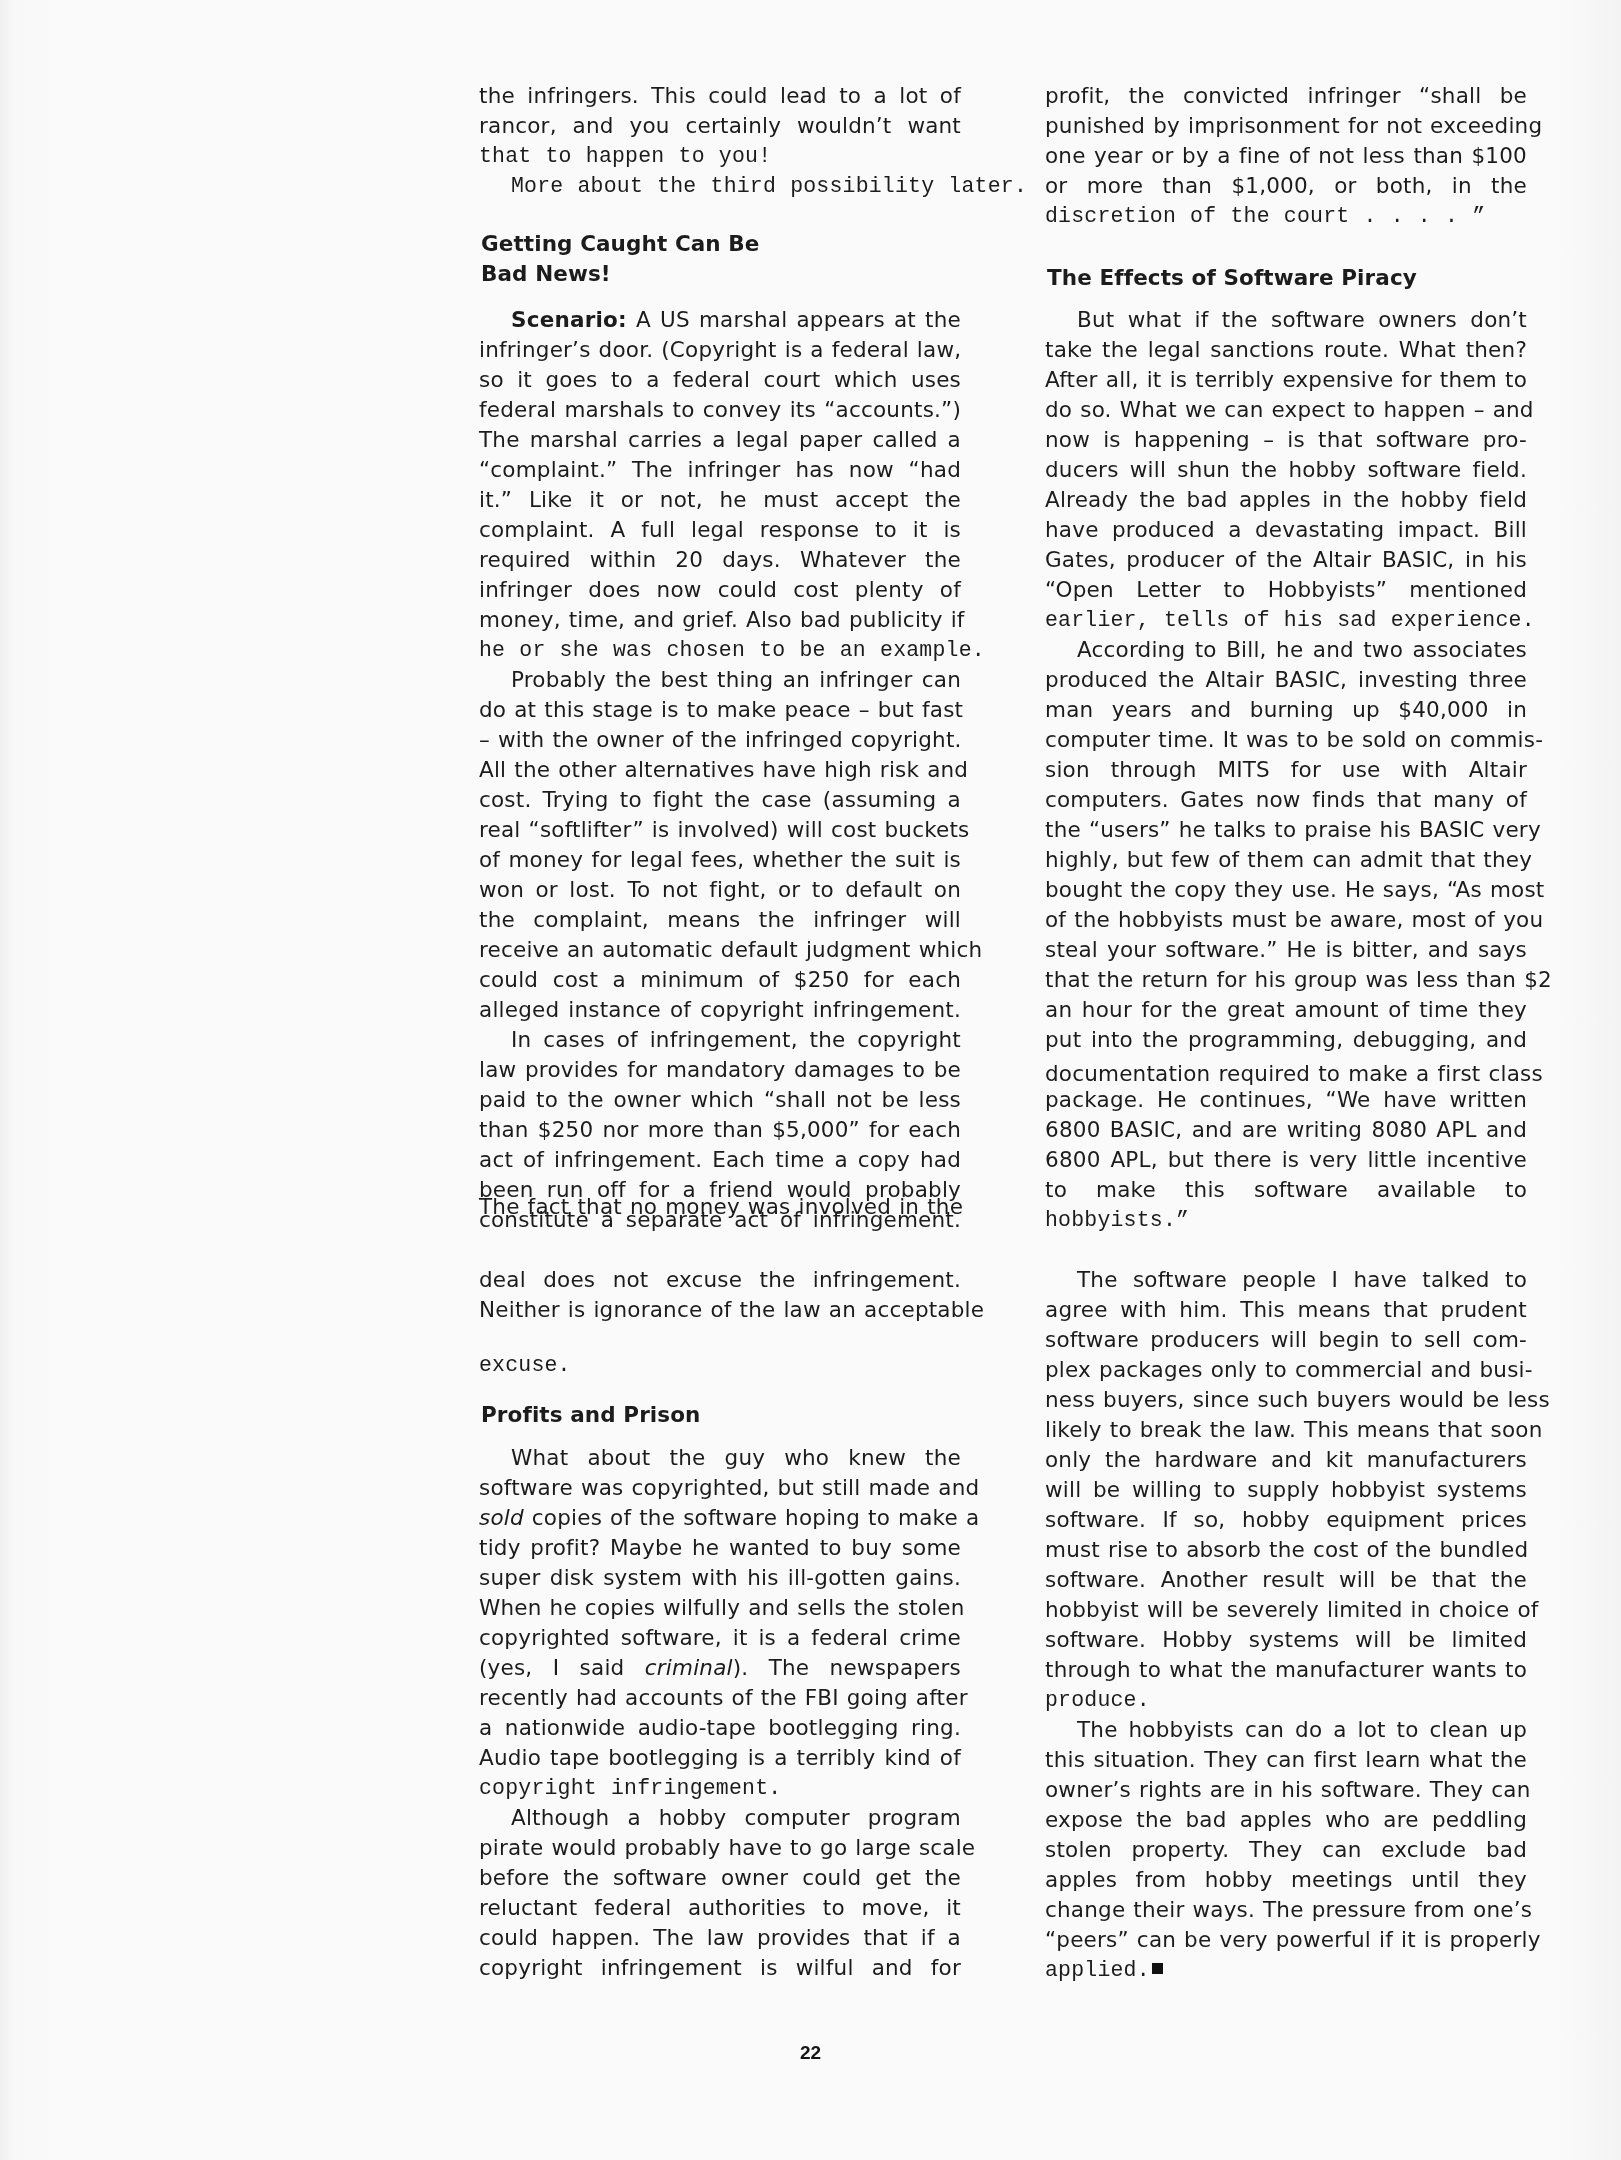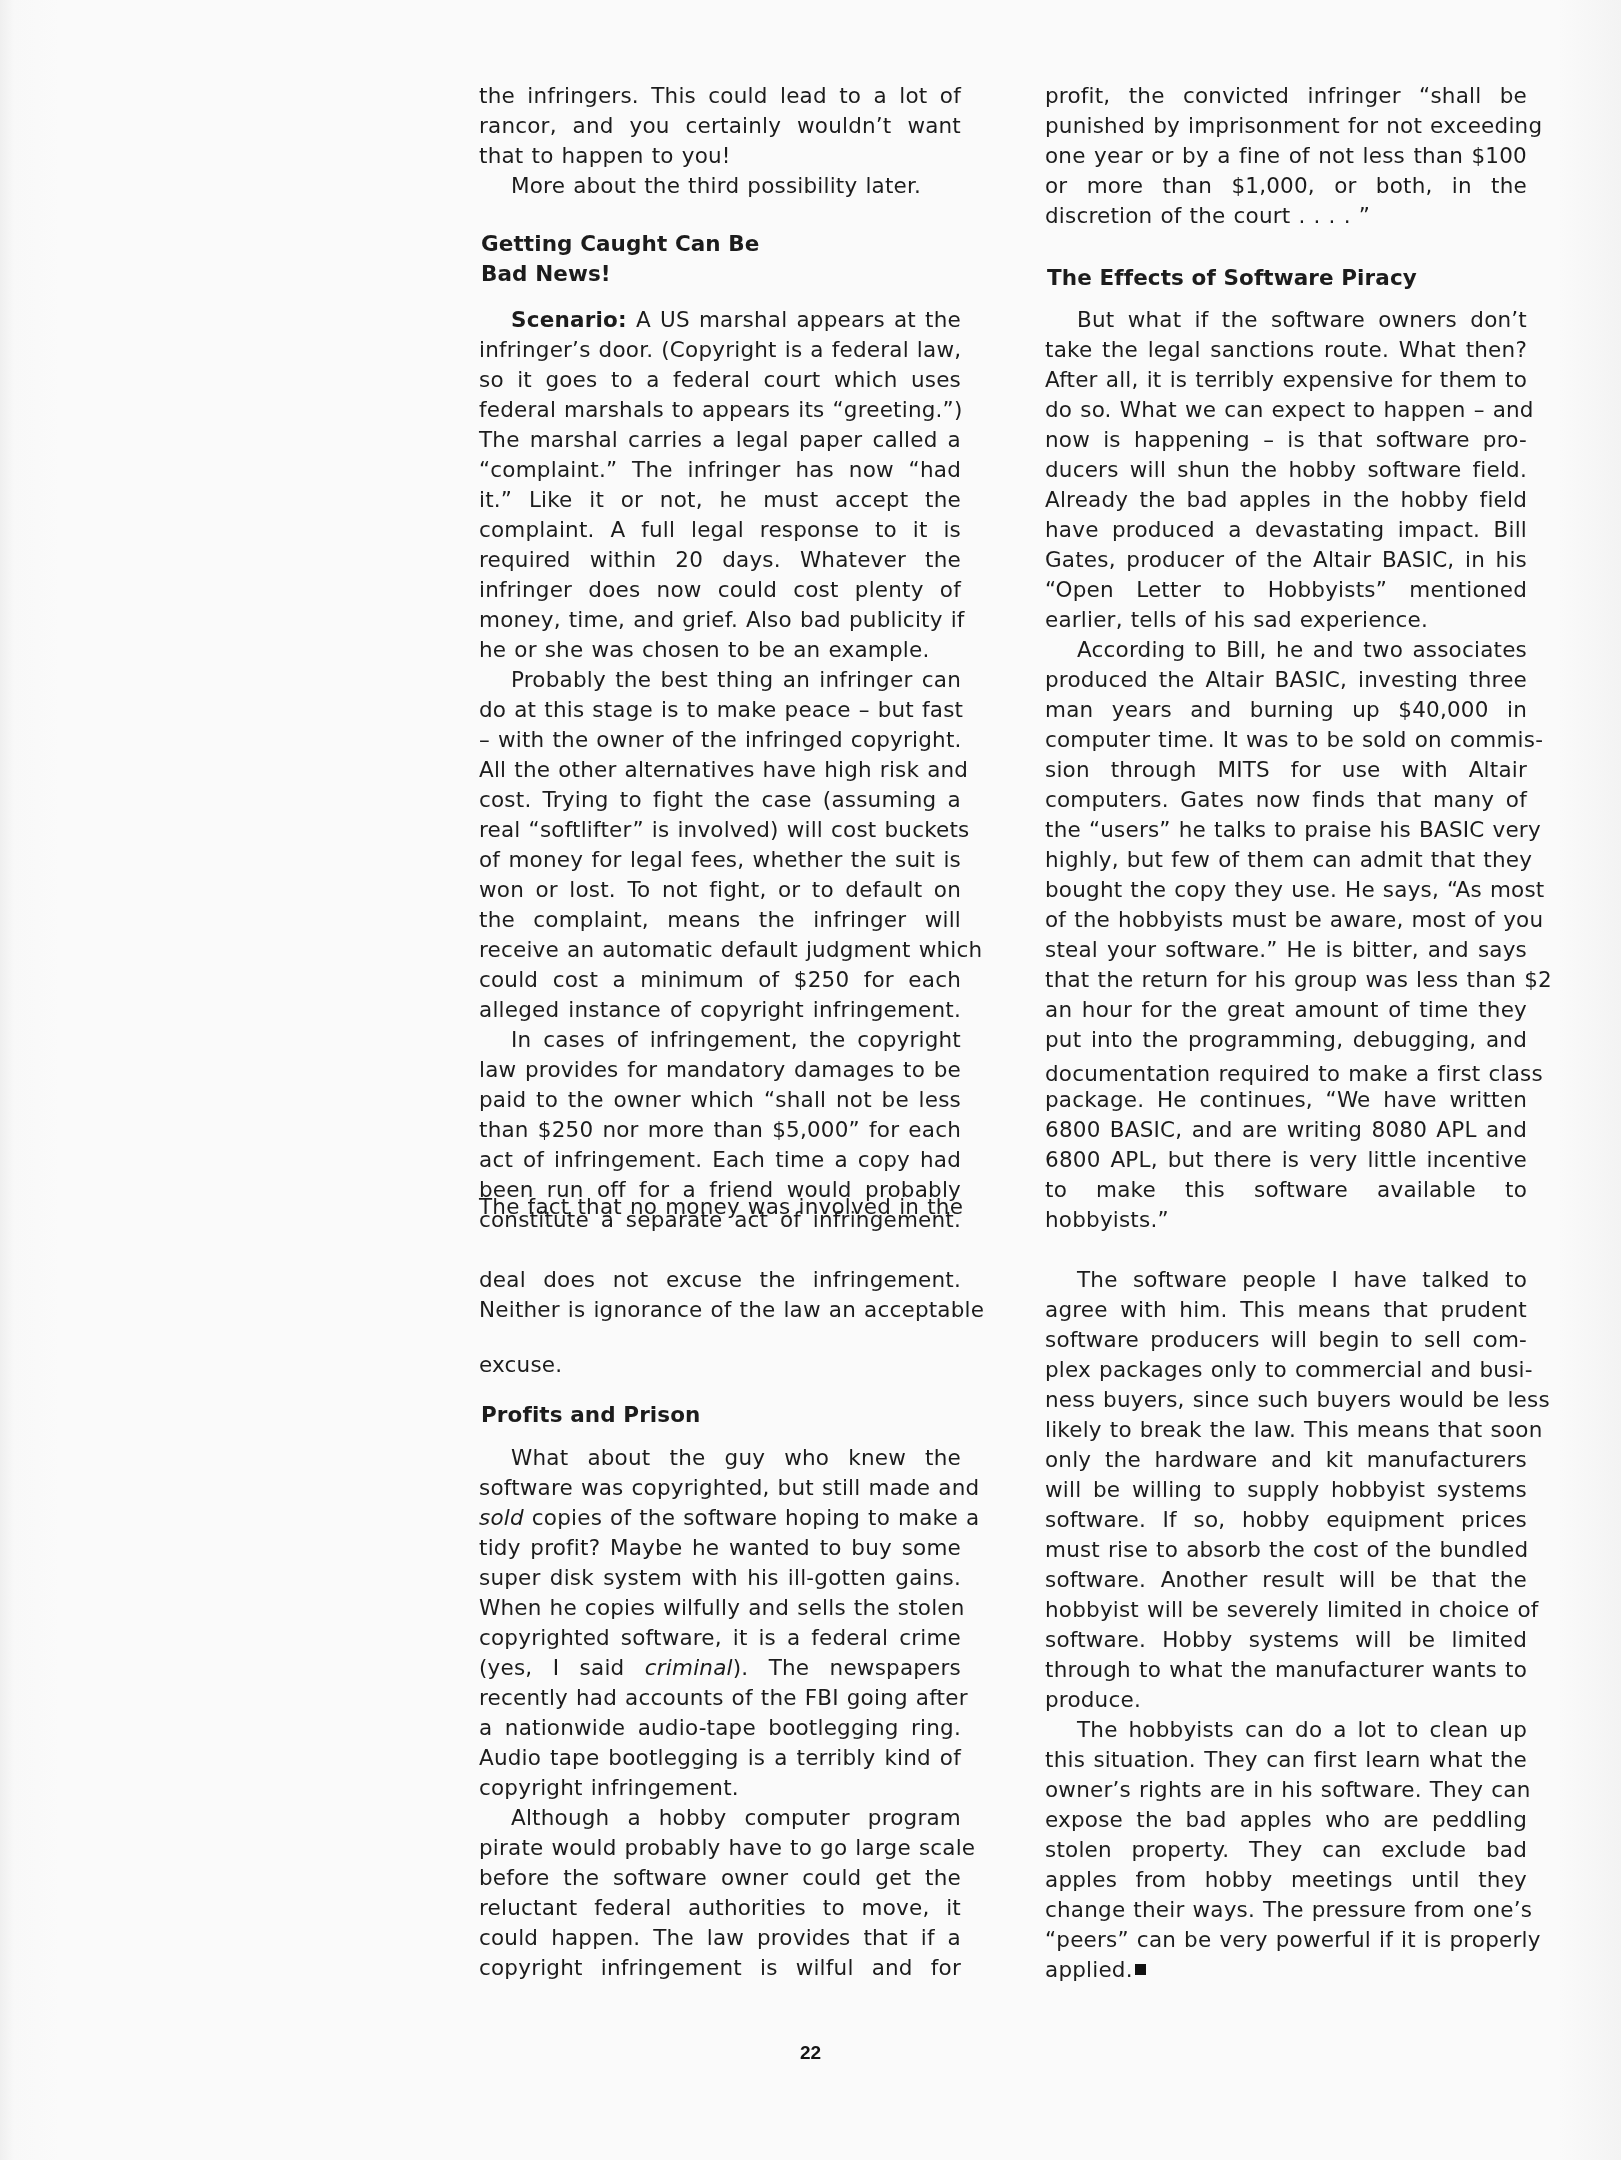--- a/index.html
+++ b/index.html
@@ -28,21 +28,21 @@
     width: 482px;
     height: 30px;
     font-size: 21.5px;
     line-height: 30px;
     white-space: nowrap;
     text-align: justify;
     text-align-last: justify;
     letter-spacing: 0.2px;
     word-spacing: 1px;
   }
-  .line.last { text-align-last: left; }
+  .line.last { text-align-last: left; font-family: Liberation Mono, monospace; }
   .line.indent { padding-left: 32px; width: 450px; }
   .heading {
     position: absolute;
     left: 2px;
     font-size: 21.5px;
     line-height: 30px;
     font-weight: bold;
     white-space: nowrap;
     letter-spacing: 0.1px;
   }
@@ -73,21 +73,21 @@
   <div class="line" style="top:111px">rancor, and you certainly wouldn’t want</div>
   <div class="line last" style="top:141px">that to happen to you!</div>
   <div class="line indent last" style="top:171px">More about the third possibility later.</div>
 
   <div class="heading" style="top:229px">Getting Caught Can Be</div>
   <div class="heading" style="top:259px">Bad News!</div>
 
   <div class="line indent" style="top:305px"><span class="runin">Scenario:</span> <span>A US marshal appears at the</span></div>
   <div class="line" style="top:335px">infringer’s door. (Copyright is a federal law,</div>
   <div class="line" style="top:365px">so it goes to a federal court which uses</div>
-  <div class="line" style="top:395px">federal marshals to appears its “greeting.”)</div>
+  <div class="line" style="top:395px">federal marshals to convey its “accounts.”)</div>
   <div class="line" style="top:425px">The marshal carries a legal paper called a</div>
   <div class="line" style="top:455px">“complaint.” The infringer has now “had</div>
   <div class="line" style="top:485px">it.” Like it or not, he must accept the</div>
   <div class="line" style="top:515px">complaint. A full legal response to it is</div>
   <div class="line" style="top:545px">required within 20 days. Whatever the</div>
   <div class="line" style="top:575px">infringer does now could cost plenty of</div>
   <div class="line" style="top:605px">money, time, and grief. Also bad publicity if</div>
   <div class="line last" style="top:635px">he or she was chosen to be an example.</div>
 
   <div class="line indent" style="top:665px">Probably the best thing an infringer can</div>

